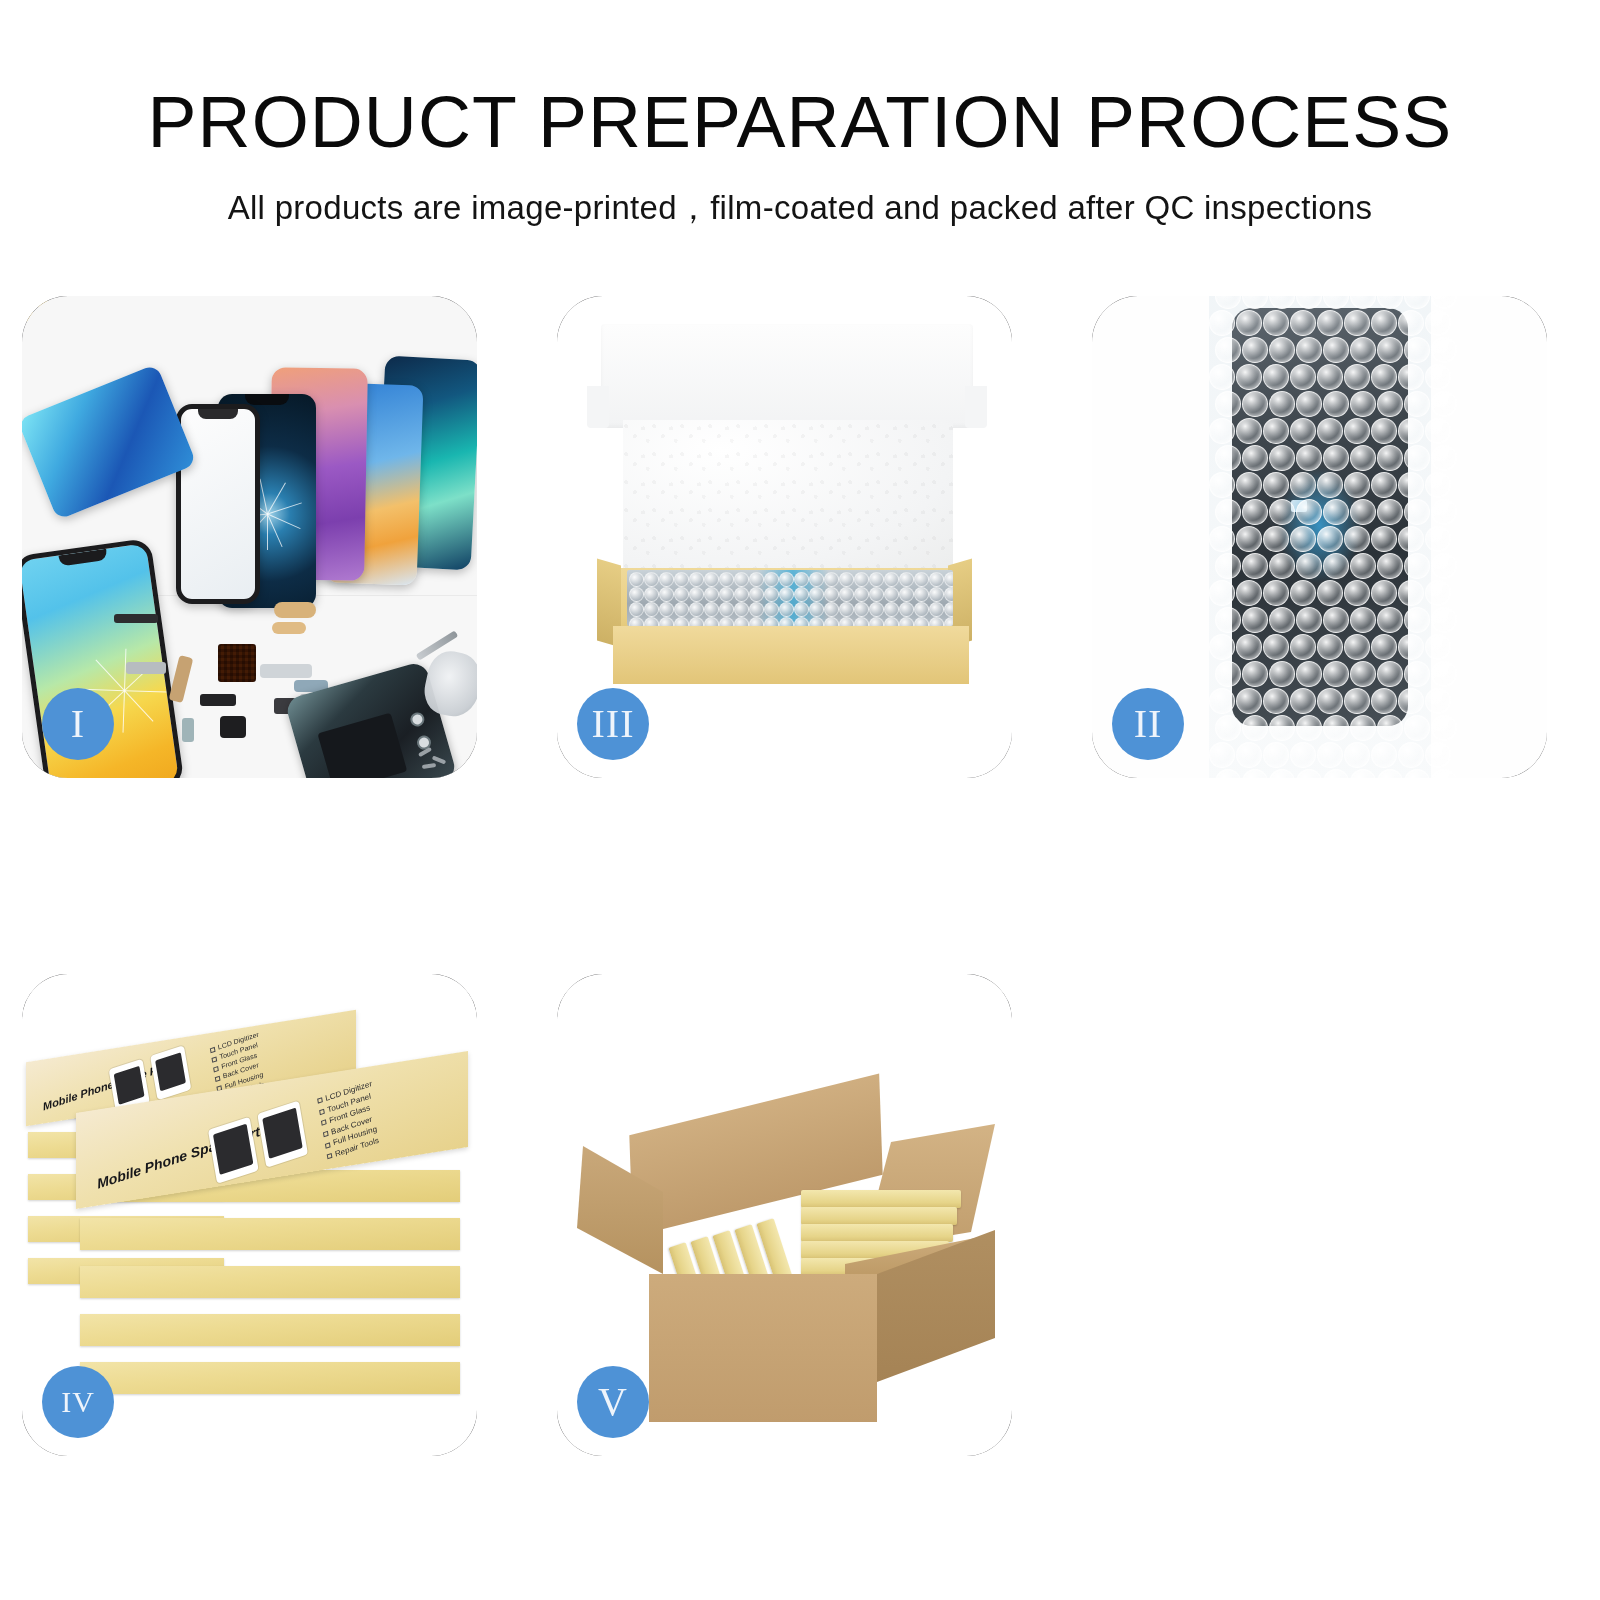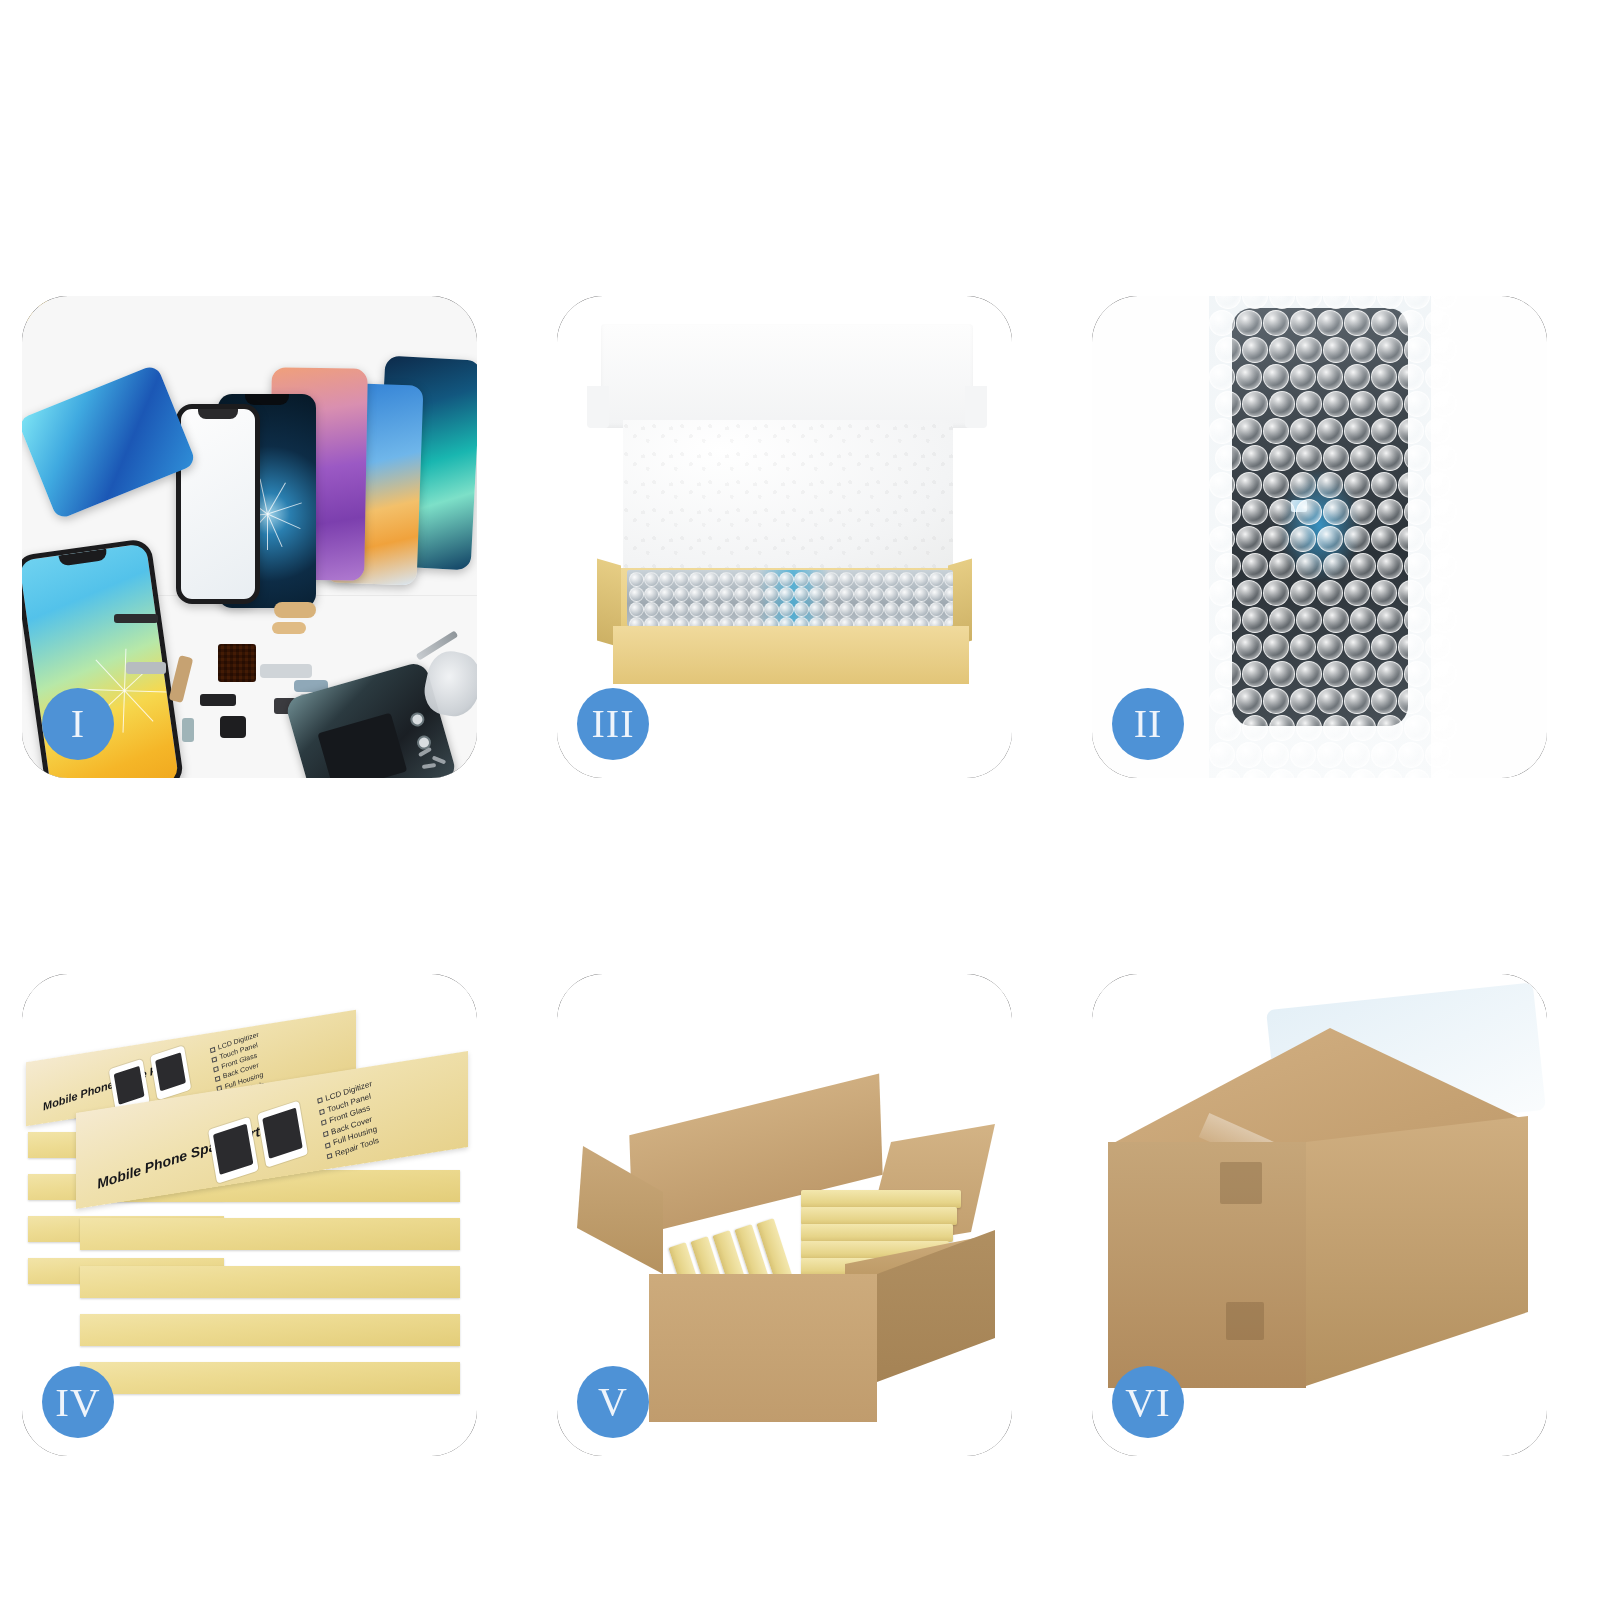--- a/index.html
+++ b/index.html
@@ -50,21 +50,21 @@
   
   .badge {
     position: absolute; left: 12px; bottom: 10px;
     width: 72px; height: 72px; border-radius: 50%;
     background: #4e92d6;
     display: flex; align-items: center; justify-content: center;
     color: #eef4fb; font-family: "Liberation Serif", serif;
     font-size: 40px; line-height: 1; letter-spacing: 1px;
     z-index: 6;
   }
-  .badge.wide { font-size: 41px; }
+  .badge.wide { font-size: 30px; }
 
   
   .p1-bg { position:absolute; inset:0; background:#f7f7f7; }
   .p1-bg::after{
     content:""; position:absolute; left:0; right:0; top:62%; height:1px;
     background:rgba(0,0,0,.05);
   }
   .phone {
     position: absolute; border-radius: 14px;
     box-shadow: 0 3px 10px rgba(0,0,0,.25);
@@ -383,20 +383,24 @@
     position:absolute; left:180px; top:22px; width:268px; height:128px;
     background: linear-gradient(160deg, rgba(225,238,246,.9), rgba(246,250,252,.6));
     border-radius:8px; transform: rotate(-6deg);
   }
 </style>
 </head>
 <body>
 
 <div class="page">
 
+  <div class="header">
+    <div class="title">PRODUCT PREPARATION PROCESS</div>
+    <div class="subtitle">All products are image-printed，film-coated and packed after QC inspections</div>
+  </div>
 
   <div class="grid">
 
     <div class="panel">
       <div class="panel-clip">
         <div class="scene">
           <div class="p1-bg"></div>
 
           <div class="phone ph-a"></div>
           <div class="phone ph-b"></div>
@@ -869,32 +873,15 @@
             </div>
           <div class="flap-frontr"></div>
           <div class="carton-rim"></div>
           <div class="carton-front"></div>
           <div class="carton-right"></div>
         </div>
       </div>
       <div class="badge">V</div>
     </div>
 
-    <div class="panel">
-      <div class="panel-clip">
-        <div class="scene">
-          <div class="p6-bg"></div>
-          <div class="sealed-sheet"></div>
-          <div class="sealed-top">
-            <div class="seal-tape"></div>
-          </div>
-          <div class="sealed-left">
-            <div class="tape-patch" style="left:112px; top:20px; width:42px; height:42px;"></div>
-            <div class="tape-patch" style="left:118px; top:160px; width:38px; height:38px;"></div>
-          </div>
-          <div class="sealed-right"></div>
-        </div>
-      </div>
-      <div class="badge wide">VI</div>
-    </div>
 
   </div>
 </div>
 
 </body></html>

